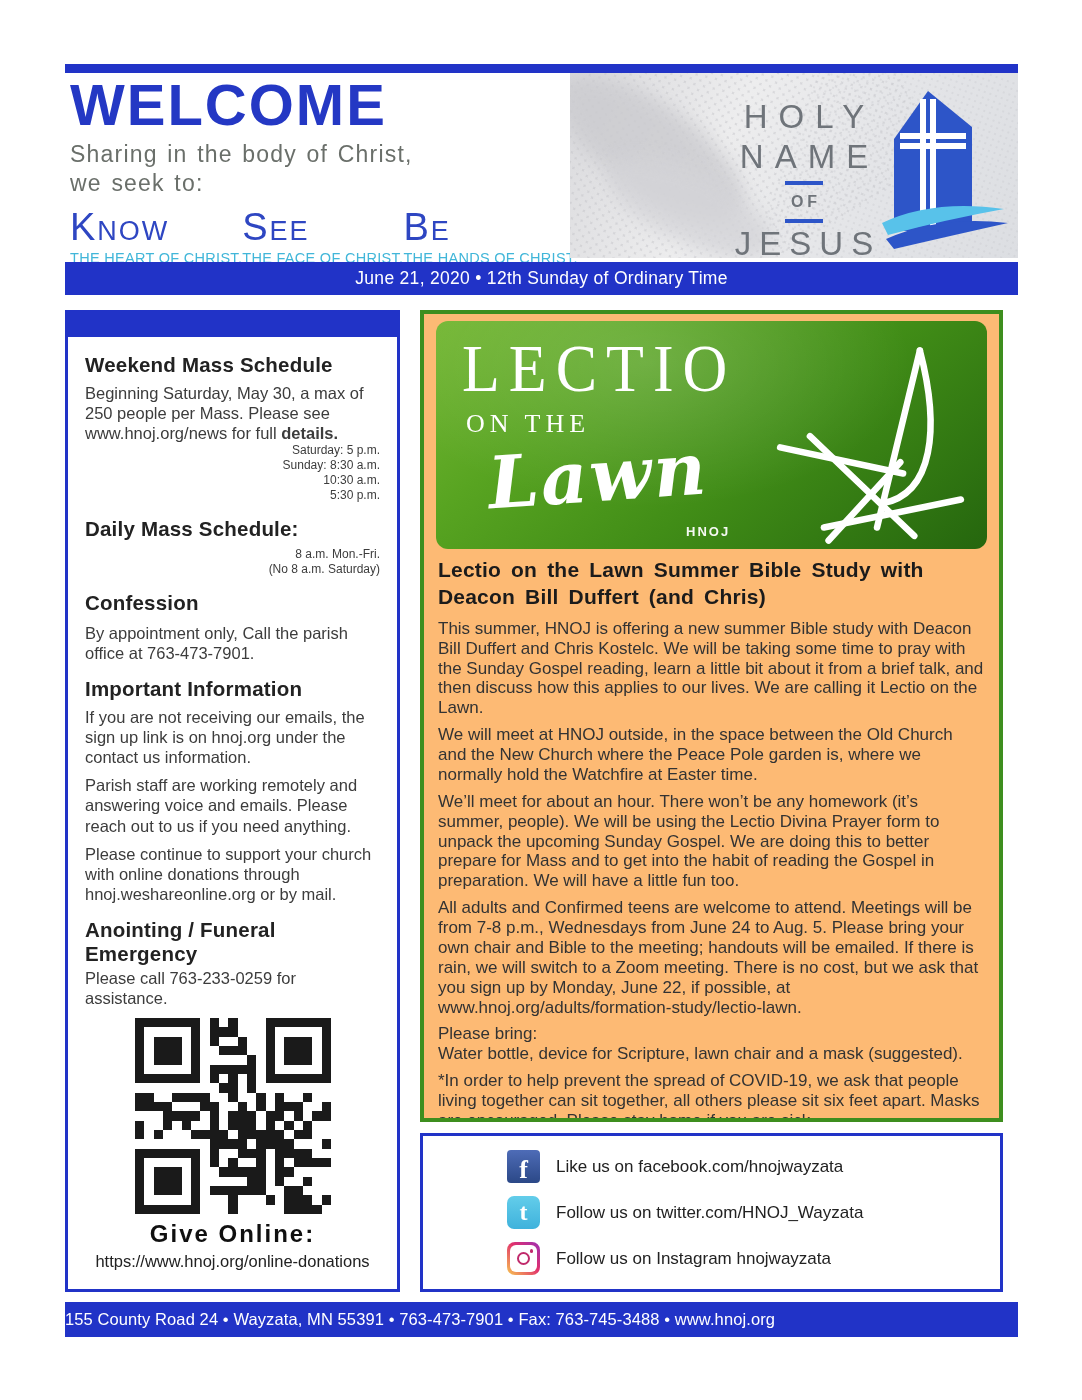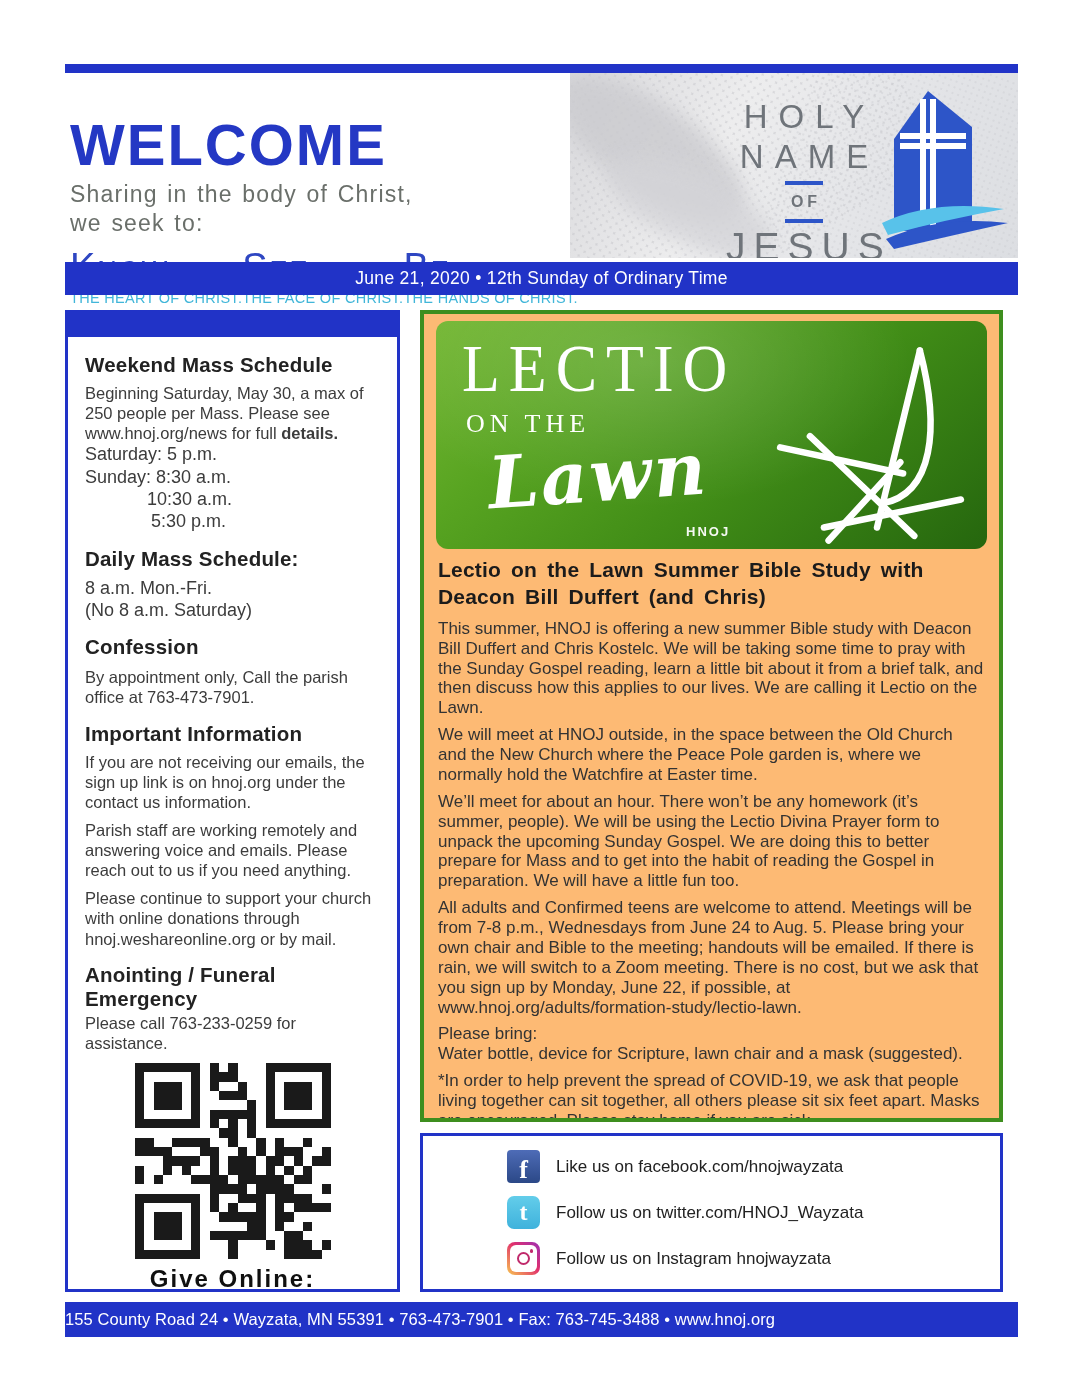--- a/index.html
+++ b/index.html
@@ -4,21 +4,21 @@
 <style>
   * { margin:0; padding:0; box-sizing:border-box; }
   body { width:1082px; height:1400px; background:#ffffff; font-family:"Liberation Sans", sans-serif; position:relative; }
   .page { position:absolute; inset:0; overflow:hidden; }
 
   
   .top-rule { position:absolute; left:65px; top:64px; width:953px; height:9px; background:#2133c7; }
 
   
   .header-left { position:absolute; left:70px; top:76px; width:500px; height:186px; }
-  .welcome { font-size:58px; font-weight:800; color:#2438c4; letter-spacing:2px; line-height:1.0;margin-top:40px; }
+  .welcome { font-size:58px; font-weight:800; color:#2438c4; letter-spacing:2px; line-height:1.0; }
   .tagline { margin-top:6px; font-size:23px; color:#6a6f6a; letter-spacing:1.2px; word-spacing:2px; line-height:1.25; }
   .pillars { display:flex; margin-top:10px; }
   .pillar { }
   .pillar:nth-child(1){ width:180px; }
   .pillar:nth-child(2){ width:165px; }
   .pillar-word { font-variant:small-caps; font-size:38px; color:#2e46c2; letter-spacing:2px; line-height:1; }
   .pillar-caption { margin-top:4px; font-size:14.5px; color:#41b6d9; letter-spacing:0.3px; white-space:nowrap; }
 
   .header-photo { position:absolute; left:570px; top:73px; width:448px; height:185px; overflow:hidden;
      background:linear-gradient(115deg,#d9d9dc 0%,#ededee 35%,#e4e5e8 65%,#dcdee2 100%); }
@@ -29,36 +29,36 @@
      background-image:radial-gradient(#c6c7cc 1px, transparent 1.4px); background-size:6px 6px;
      transform:rotate(20deg); opacity:.35; }
   .hand-shape { position:absolute; background:#cbcbcf; filter:blur(9px); border-radius:50%; opacity:.8; }
   .hand1 { left:-30px; top:30px; width:220px; height:90px; transform:rotate(35deg); }
   .hand2 { left:30px; top:100px; width:180px; height:70px; transform:rotate(25deg); background:#d4d4d8; }
   .logo-text { position:absolute; left:148px; top:24px; width:172px; text-align:center; color:#6f747a; }
   .logo-line { font-size:33px; letter-spacing:11px; line-height:1.22; text-indent:11px; }
   .logo-of-row { display:flex; align-items:center; justify-content:center; gap:8px; margin:3px 0;flex-direction:column; }
   .logo-of { font-size:16px; font-weight:bold; letter-spacing:4px; text-indent:4px; color:#6f747a; }
   .of-dash { width:38px; height:4px; background:#2d55c8; }
-  .logo-jesus { font-size:39px; letter-spacing:8px; text-indent:8px; line-height:1.1; }
+  .logo-jesus { font-size:33px; letter-spacing:8px; text-indent:8px; line-height:1.1; }
   .church-svg { position:absolute; right:8px; top:10px; }
 
   
   .date-bar { position:absolute; left:65px; top:262px; width:953px; height:33px; background:#2133c7;
      color:#fff; font-size:17.5px; text-align:center; line-height:33px; letter-spacing:0.3px; }
 
   
   .left-band { position:absolute; left:65px; top:310px; width:335px; height:27px; background:#2133c7; }
   .left-box { position:absolute; left:65px; top:337px; width:335px; height:955px; background:#fff;
      border:3px solid #2133c7; border-top:none; padding:12px 17px 10px; overflow:hidden; color:#3c3c3c; }
   .left-box h3 { font-size:20.5px; font-weight:bold; color:#222; margin:14px 0 6px; letter-spacing:0.2px; }
   .left-box h3.first { margin-top:4px; }
   .left-box p { font-size:16.5px; line-height:1.22; margin:0 0 8px; }
   .left-box .tight { margin:0; }
-  .times div { font-size:18px; line-height:1.24; }
+  .times div { font-size:12px; line-height:1.24;text-align:right; }
   .indent1 { padding-left:62px; }
   .indent2 { padding-left:66px; }
   .qr-wrap { text-align:center; margin-top:10px; }
   .qr-wrap svg { width:196px; height:196px; shape-rendering:crispEdges; }
   .give-online { text-align:center; font-size:24px; font-weight:bold; letter-spacing:2px; color:#101010; margin-top:2px; }
   .give-url { text-align:center; font-size:16.5px; color:#222; margin-top:4px; }
 
   
   .green-box { position:absolute; left:420px; top:310px; width:583px; height:812px; border:4px solid #3e8e1e;
      background:#fdba74; padding:7px 12px 4px; overflow:hidden; }

